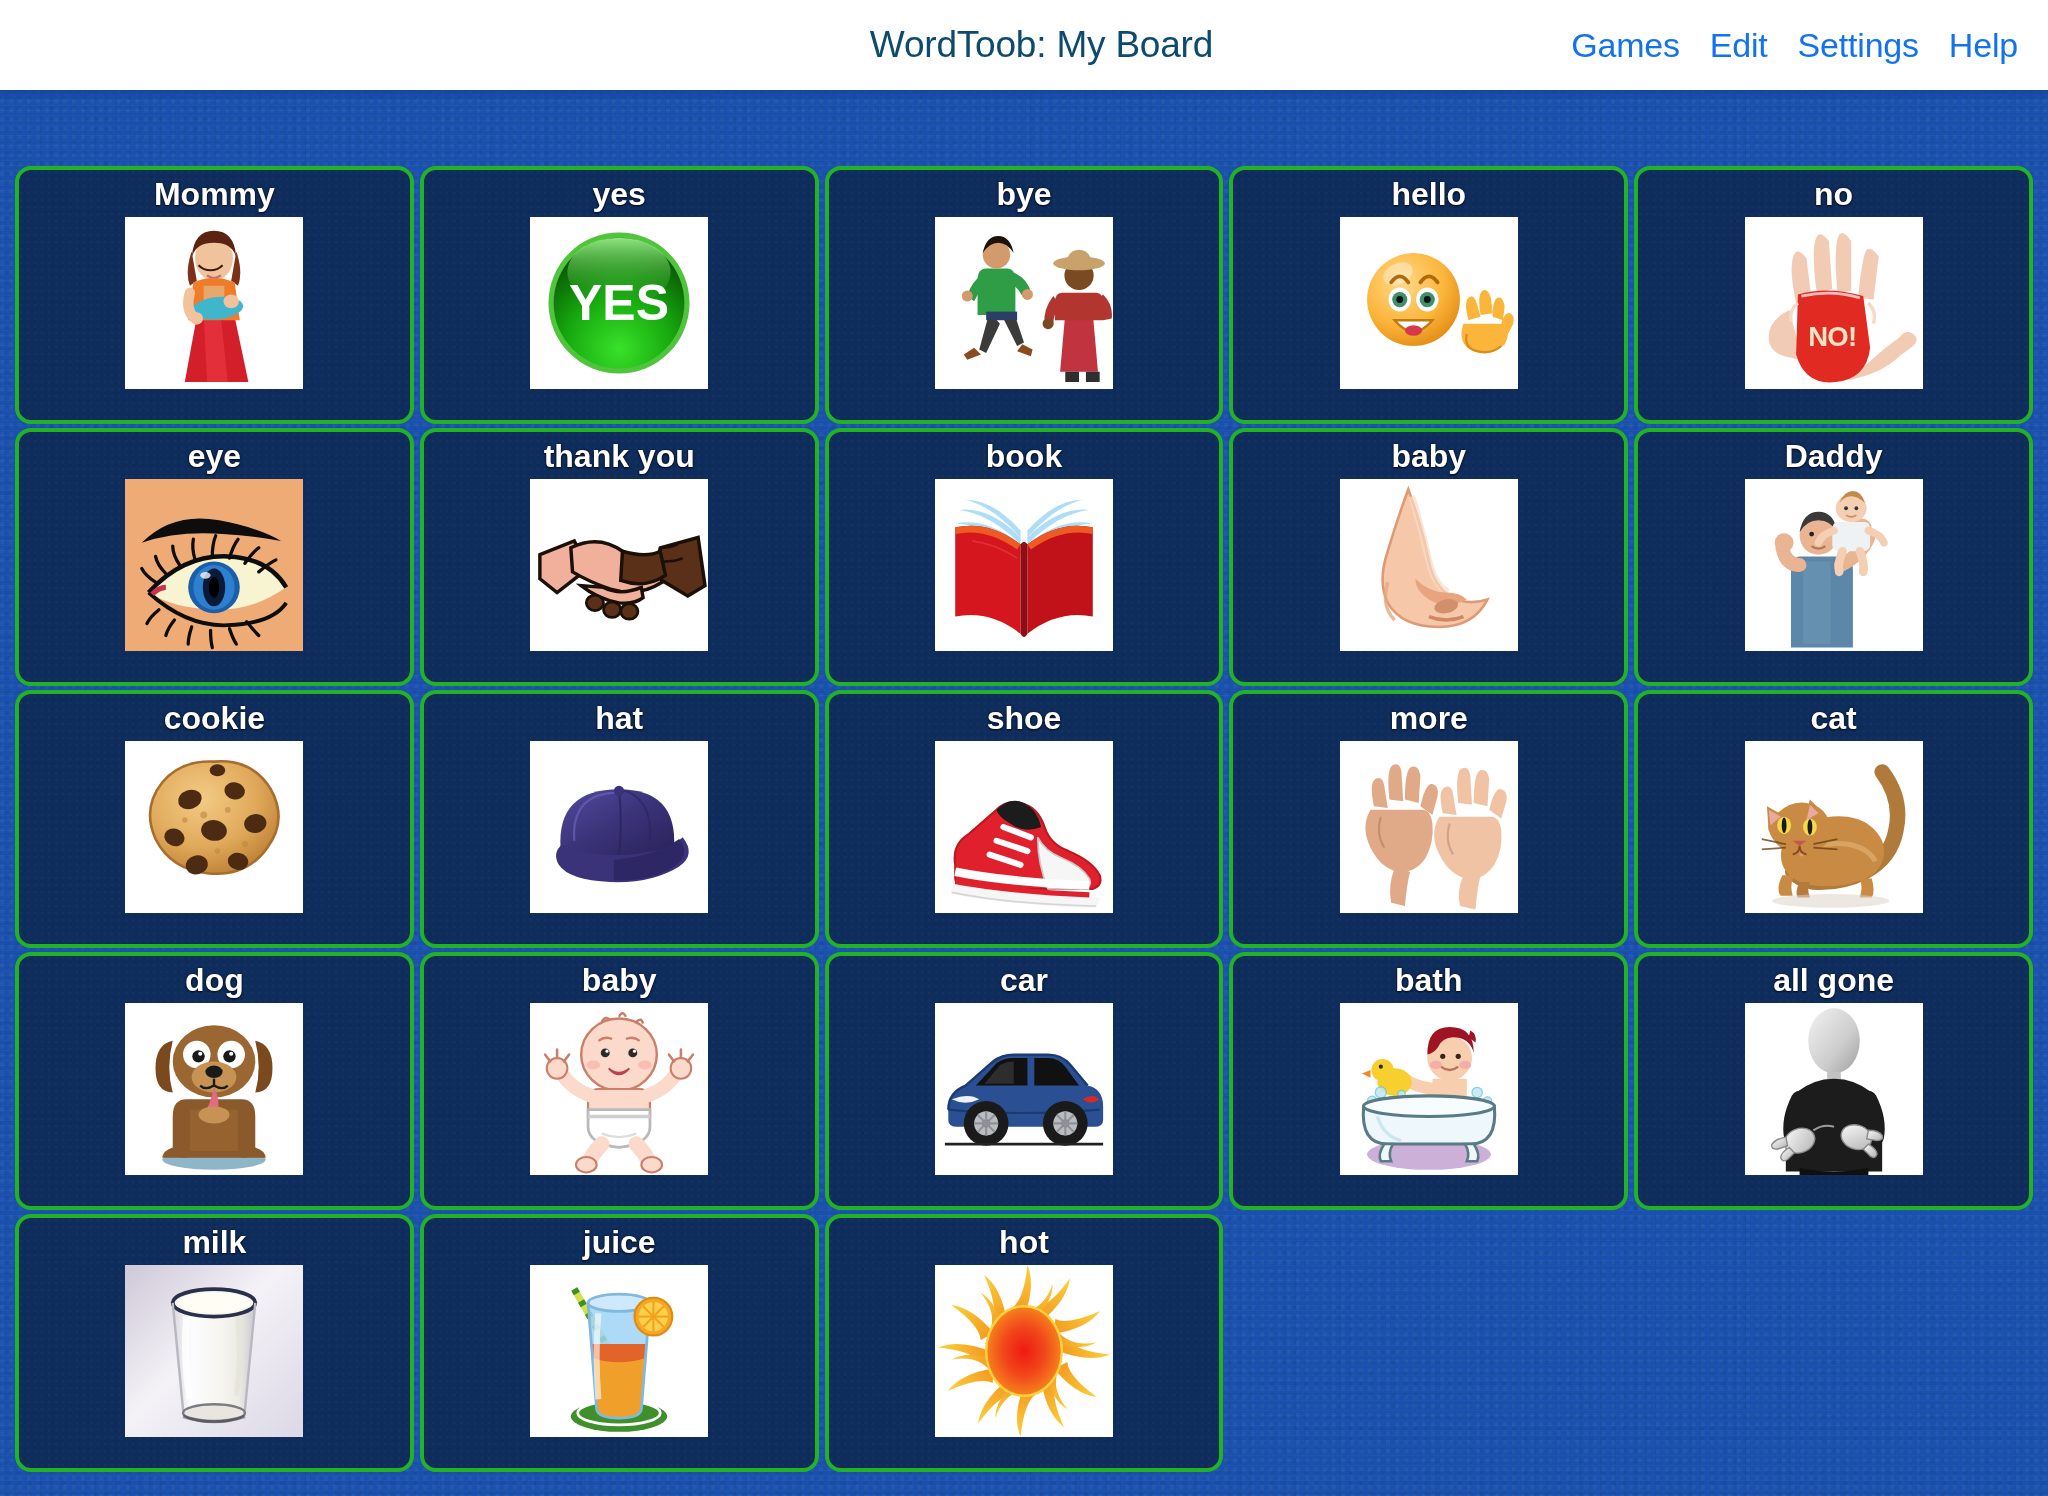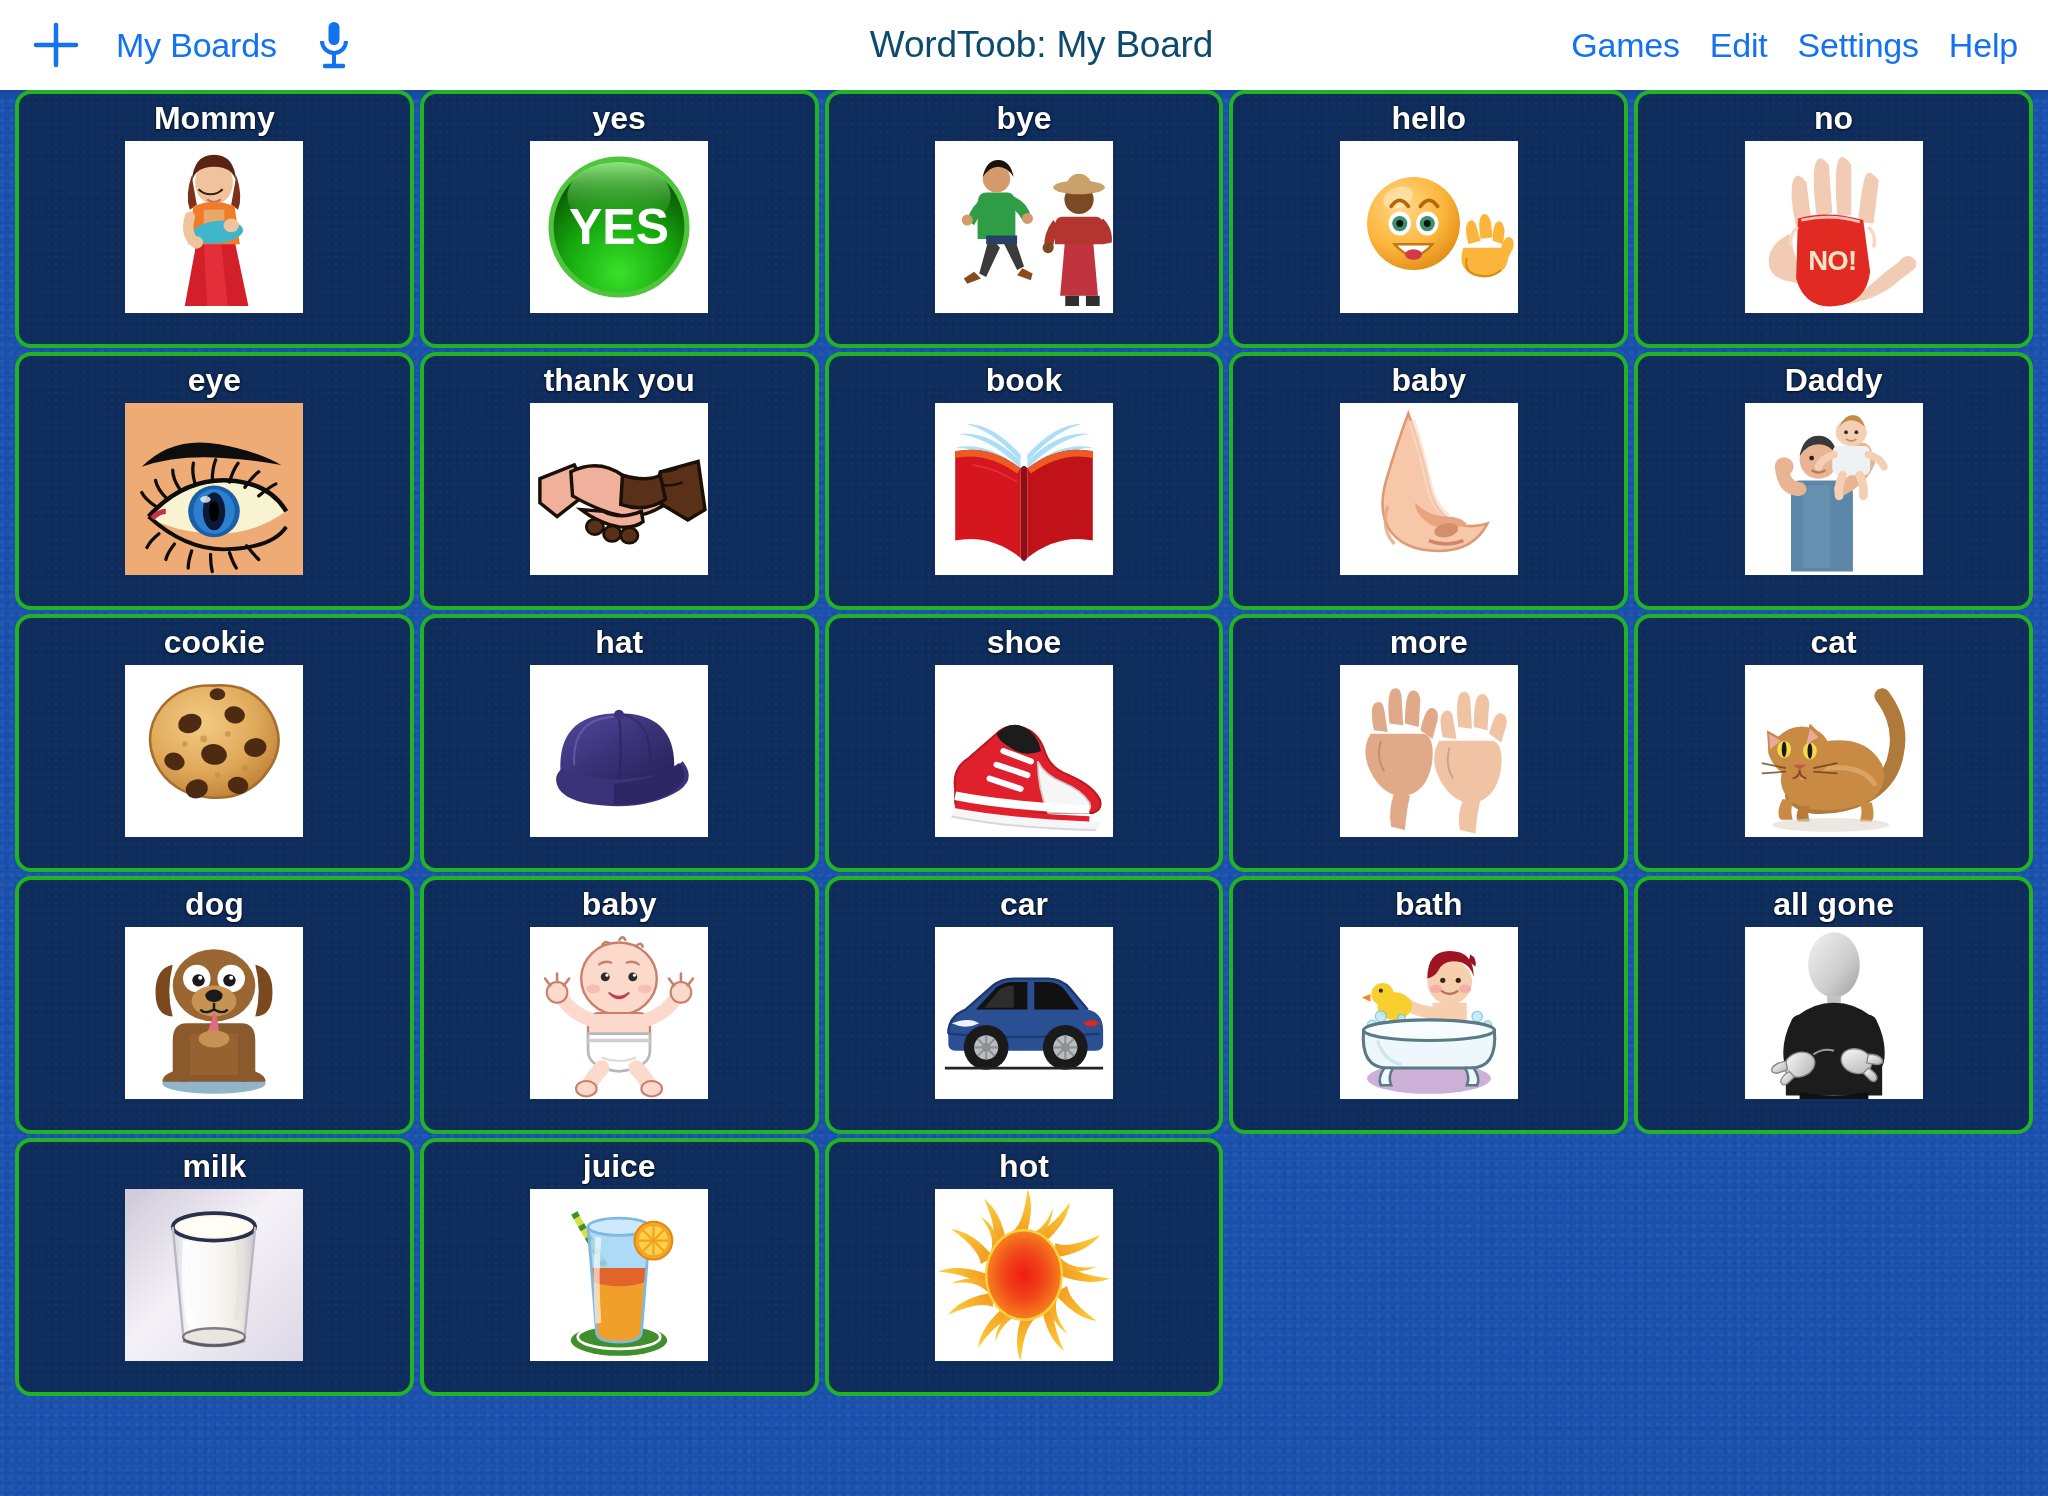--- a/index.html
+++ b/index.html
@@ -98,20 +98,21 @@
     content: "";
     position: absolute;
     left: 0; right: 0; top: 0;
     height: 10px;
     background: linear-gradient(#1546a0, rgba(26,81,174,0));
     pointer-events: none;
   }
 
   .grid {
     position: relative;
+    padding-top: 76px;
     display: grid;
     grid-template-columns: repeat(5, 1fr);
     grid-auto-rows: 258px;
     gap: 4px 6px;
   }
 
   
   .card {
     background: #0f2d5c;
     border: 4px solid #22b324;
@@ -150,43 +151,20 @@
     flex: 0 0 auto;
   }
   .card-img svg { display: block; width: 100%; height: 100%; }
   .card-img.tan { background: #efab75; }
   .card-img.grad { background: linear-gradient(135deg, #cfc9d8, #f3f1f6 45%, #dedae6); }
 </style>
 </head>
 <body>
 
 <div class="topbar">
-  <div class="topbar-left">
-
-    <div class="plus-btn">
-      <span>
-        <svg width="52" height="52" viewBox="0 0 52 52">
-          <path d="M26 6 V46 M6 26 H46" stroke="#1272f0" stroke-width="4.5" stroke-linecap="round"></path>
-        </svg>
-      </span>
-    </div>
-
-    <div class="nav-link">My Boards</div>
-
-    <div class="mic-btn">
-      <span>
-        <svg width="40" height="52" viewBox="0 0 40 52">
-          <rect x="14.5" y="3" width="11" height="23" rx="5.5" fill="#1272f0"></rect>
-          <path d="M8 22 a12 12 0 0 0 24 0" fill="none" stroke="#1272f0" stroke-width="4"></path>
-          <path d="M20 34 V45" stroke="#1272f0" stroke-width="4"></path>
-          <path d="M11 47 H29" stroke="#1272f0" stroke-width="4.5" stroke-linecap="round"></path>
-        </svg>
-      </span>
-    </div>
-  </div>
 
   <div class="board-title">WordToob: My Board</div>
 
   <div class="topbar-right">
     <div class="nav-link">Games</div>
     <div class="nav-link">Edit</div>
     <div class="nav-link">Settings</div>
     <div class="nav-link">Help</div>
   </div>
 </div>

